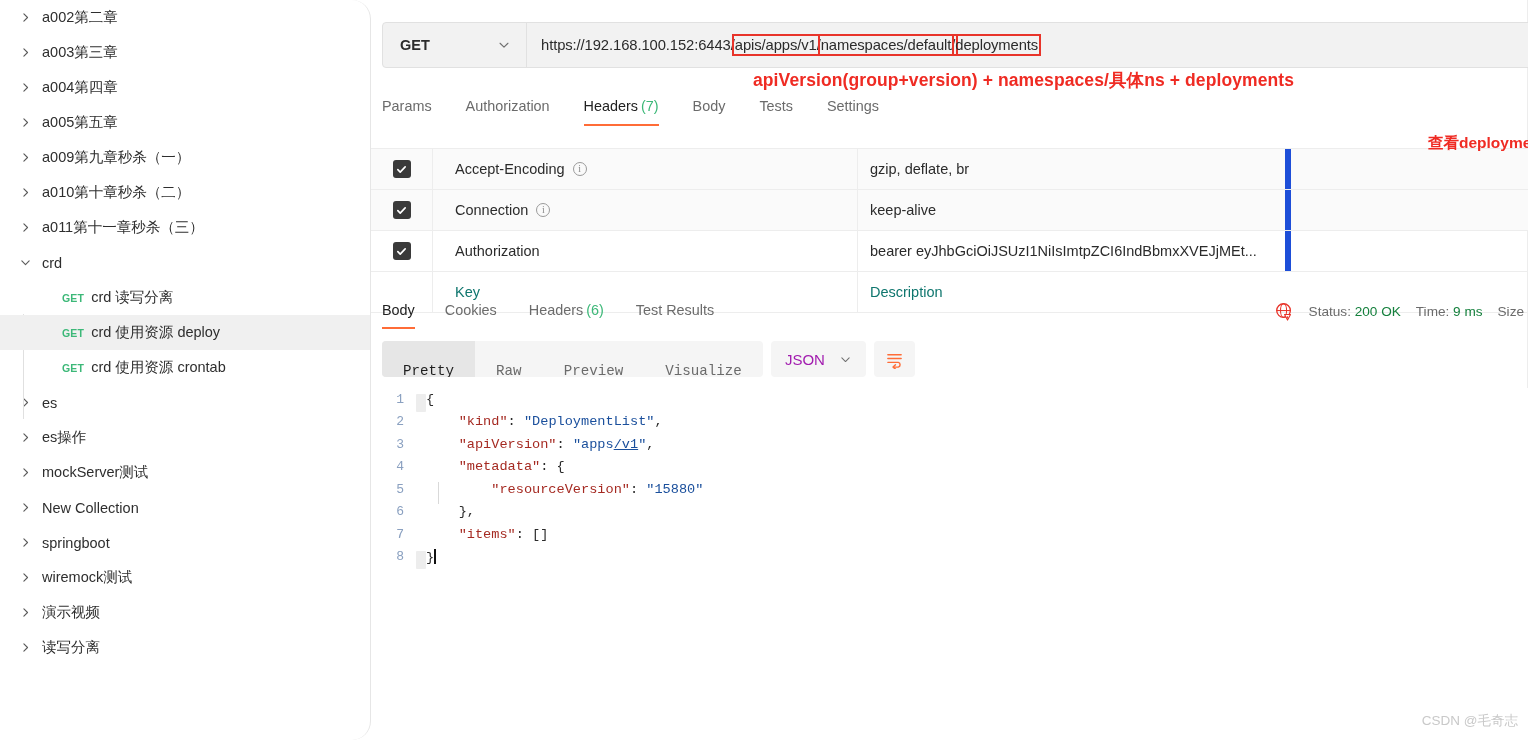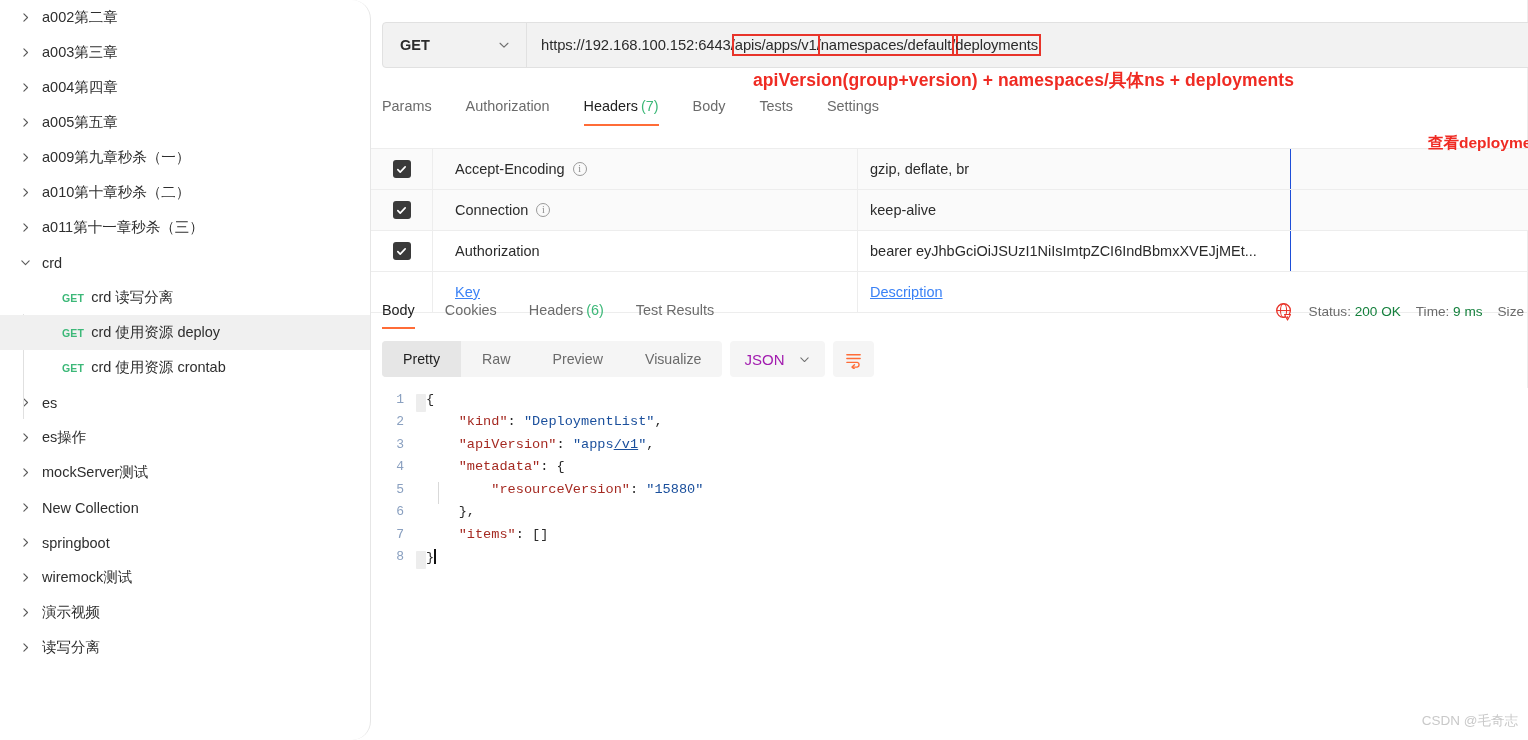--- a/index.html
+++ b/index.html
@@ -218,34 +218,34 @@
     text-align: center;
     font-family: "Liberation Serif", serif;
     flex: 0 0 14px;
   }
   .val-cell {
     width: 433px; flex: 0 0 433px;
     display: flex; align-items: center;
     padding-left: 12px;
     font-size: 14.5px;
     color: #2b2b2b;
-    border-right: 1px solid #1d4ed8;
+    border-right: 6px solid #1d4ed8;
     overflow: hidden;
     white-space: nowrap;
     cursor: text;
   }
   .desc-cell {
     flex: 1 1 auto;
     display: flex; align-items: center;
     padding-left: 12px;
     font-size: 14.5px;
     color: #2b2b2b;
     cursor: text;
   }
-  .ph { color: #3b82f6; text-decoration: underline; }
+  .ph { color: #0f766e; }
 
   
   .resp-bar {
     position: absolute;
     left: 0; top: 290px;
     width: 100%; height: 42px;
   }
   .resp-tabs {
     position: absolute;
     left: 11px; top: 0;
@@ -294,27 +294,28 @@
   }
   .seg-group {
     display: flex;
     background: #f5f5f5;
     border-radius: 4px;
     height: 36px;
     align-items: center;
     overflow: hidden;
   }
   .seg {
-    padding: 0 21px;
+    padding: 12px 21px;
     height: 36px;
     line-height: 36px;
     font-size: 14.2px;
     color: #6b6b6b;
     cursor: pointer;
     white-space: nowrap;
+    font-family: Liberation Mono, monospace;
   }
   .seg.active { background: #e6e6e6; color: #1f1f1f; }
   .sel-group {
     display: flex; align-items: center;
     background: #f5f5f5;
     border-radius: 4px;
     height: 36px;
     padding: 0 14px;
     gap: 14px;
     cursor: pointer;

